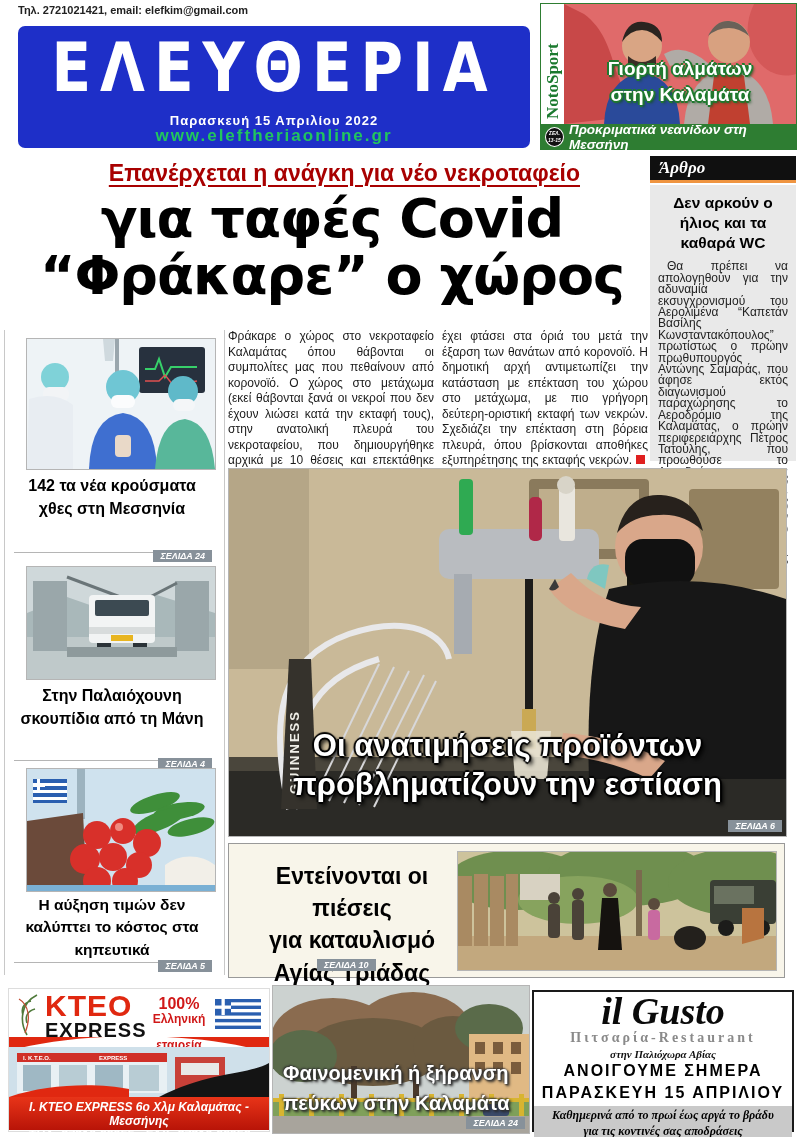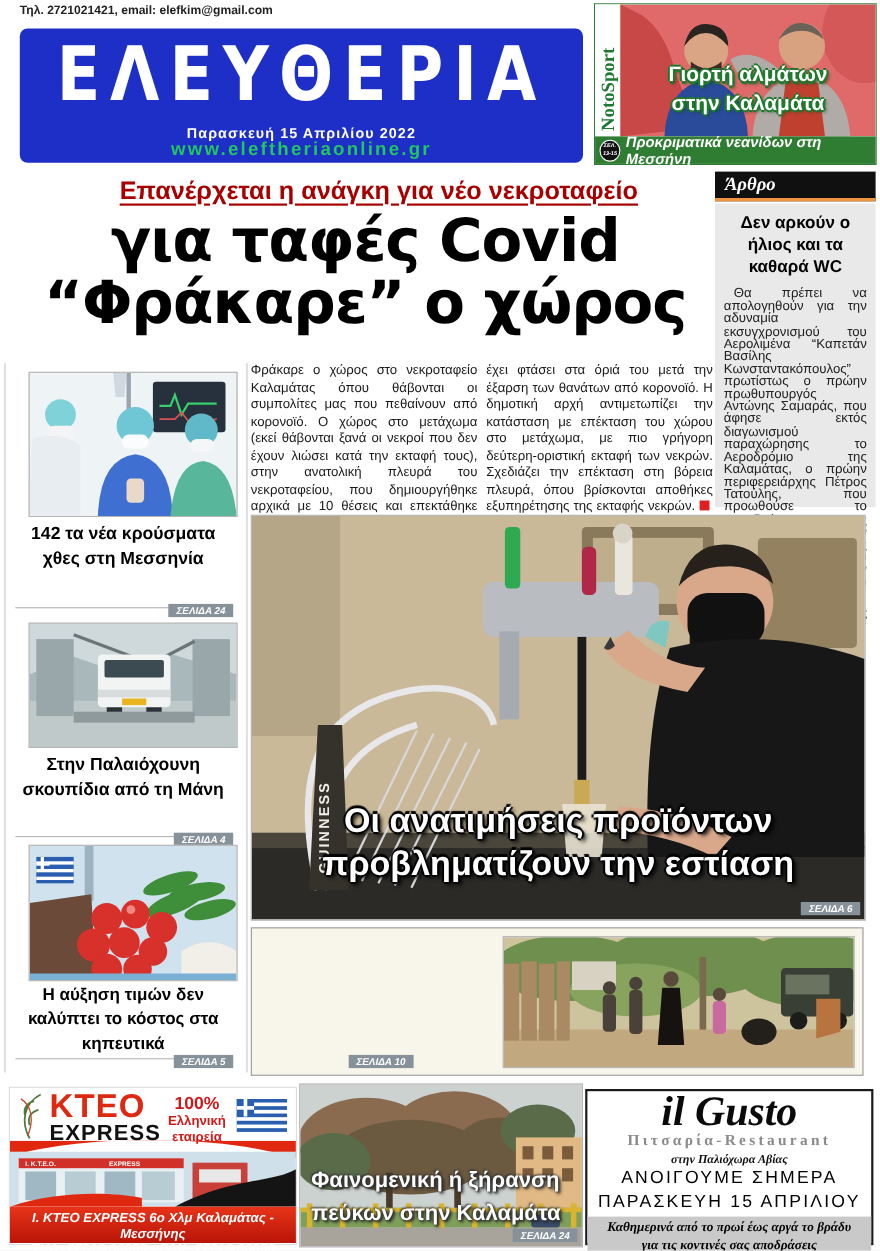--- a/index.html
+++ b/index.html
@@ -63,21 +63,21 @@
   .kteo-band .l1{font-weight:900;font-style:italic;font-size:12px;padding-top:3px;}
   .kteo-band .l2{font-weight:900;font-style:italic;font-size:12.5px;}
   
   .pines-ovl{color:#fff;font-weight:900;font-size:20px;line-height:1.5;
              text-shadow:1px 1px 2px #333,-1px -1px 2px #333,2px 2px 3px #222;}
   
   .gusto{background:#fff;border:2px solid #1a1a1a;text-align:center;}
   .gusto-name{font-family:"Liberation Serif",serif;font-weight:bold;font-style:italic;font-size:38px;line-height:1.0;color:#0a0a0a;}
   .gusto-type{font-family:"Liberation Serif",serif;font-weight:bold;font-size:14px;letter-spacing:3px;color:#8a8a8a;}
   .gusto-loc{font-family:"Liberation Serif",serif;font-weight:bold;font-style:italic;font-size:11px;color:#111;margin-top:2px;}
-  .gusto-open{font-weight:400;font-size:16px;letter-spacing:2px;color:#000;line-height:1.35;}
+  .gusto-open{font-weight:700;font-size:16px;letter-spacing:2px;color:#000;line-height:1.35;}
   .gusto-band{background:#c9c9c9;font-family:"Liberation Serif",serif;font-weight:bold;font-style:italic;
               font-size:12px;line-height:1.3;color:#000;padding:2px 0;margin-top:3px;}
 </style>
 </head>
 <body>
 
 <div id="page">
 
   <div class="abs topbar" style="left:18px;top:4px;">Τηλ. 2721021421, email: elefkim@gmail.com</div>
   <div class="abs topbar" style="right:12px;top:4px;">Αρ. φύλλου 13267 - Τιμή 1€</div>
@@ -293,20 +293,25 @@
       <path d="M420,310 Q380,290 330,286 L334,264 Q392,268 436,292 Z" fill="#d9a78a"></path>
     </svg>
     <div class="abs ovl" style="top:258px;font-size:31px;line-height:1.25;">
       <div>Οι ανατιμήσεις προϊόντων</div>
       <div>προβληματίζουν την εστίαση</div>
     </div>
     <span class="pbadge" style="position:absolute;right:4px;bottom:4px;top:auto;">ΣΕΛΙΔΑ 6</span>
   </div>
 
   <div class="abs camp" style="left:228px;top:843px;width:555px;height:133px;">
+    <div class="abs camp-head" style="left:8px;top:16px;width:230px;">
+      <div>Εντείνονται οι πιέσεις</div>
+      <div>για καταυλισμό</div>
+      <div>Αγίας Τριάδας</div>
+    </div>
     <span class="pbadge" style="position:absolute;left:88px;bottom:6px;top:auto;">ΣΕΛΙΔΑ 10</span>
     <div class="abs photo" style="left:228px;top:7px;width:318px;height:118px;">
       <svg viewBox="0 0 318 118" width="318" height="118" preserveAspectRatio="none">
         <rect width="318" height="118" fill="#cdc39c"></rect>
         <g fill="#6f8f4f">
           <ellipse cx="60" cy="28" rx="70" ry="30"></ellipse>
             <ellipse cx="170" cy="22" rx="80" ry="32"></ellipse>
           <ellipse cx="280" cy="30" rx="70" ry="34"></ellipse>
             <ellipse cx="120" cy="48" rx="60" ry="24" fill="#87a35e"></ellipse>
         </g>
@@ -347,21 +352,21 @@
       <path d="M24,2 C8,10 6,28 14,42 M18,8 C10,10 8,16 10,22 M22,16 C14,18 12,24 14,30" fill="none" stroke="#4f7a3a" stroke-width="1.6"></path>
       <path d="M6,6 C16,12 18,26 12,40" fill="none" stroke="#c24a30" stroke-width="1.2"></path>
     </svg>
     <div class="abs" style="left:36px;top:3px;">
       <div class="kteo-logo1">KTEO</div>
       <div class="kteo-logo2">EXPRESS</div>
     </div>
     <div class="abs kteo-tag" style="left:138px;top:6px;width:64px;">
       <div style="font-size:16px;">100%</div>
       <div style="font-size:12px;">Ελληνική</div>
-      <div style="font-size:12px;">εταιρεία</div>
+      <div style="font-size:12px;margin-top:12px;">εταιρεία</div>
     </div>
     <svg class="abs" style="left:206px;top:10px;" width="46" height="30" viewBox="0 0 46 30">
       <rect width="46" height="30" fill="#2a5fb0"></rect>
       <rect y="3.3" width="46" height="3.3" fill="#fff"></rect>
         <rect y="10" width="46" height="3.3" fill="#fff"></rect>
       <rect y="16.6" width="46" height="3.3" fill="#fff"></rect>
         <rect y="23.3" width="46" height="3.3" fill="#fff"></rect>
       <rect width="16" height="16" fill="#2a5fb0"></rect>
       <rect x="6.5" width="3.3" height="16" fill="#fff"></rect>
         <rect y="6.5" width="16" height="3.3" fill="#fff"></rect>

